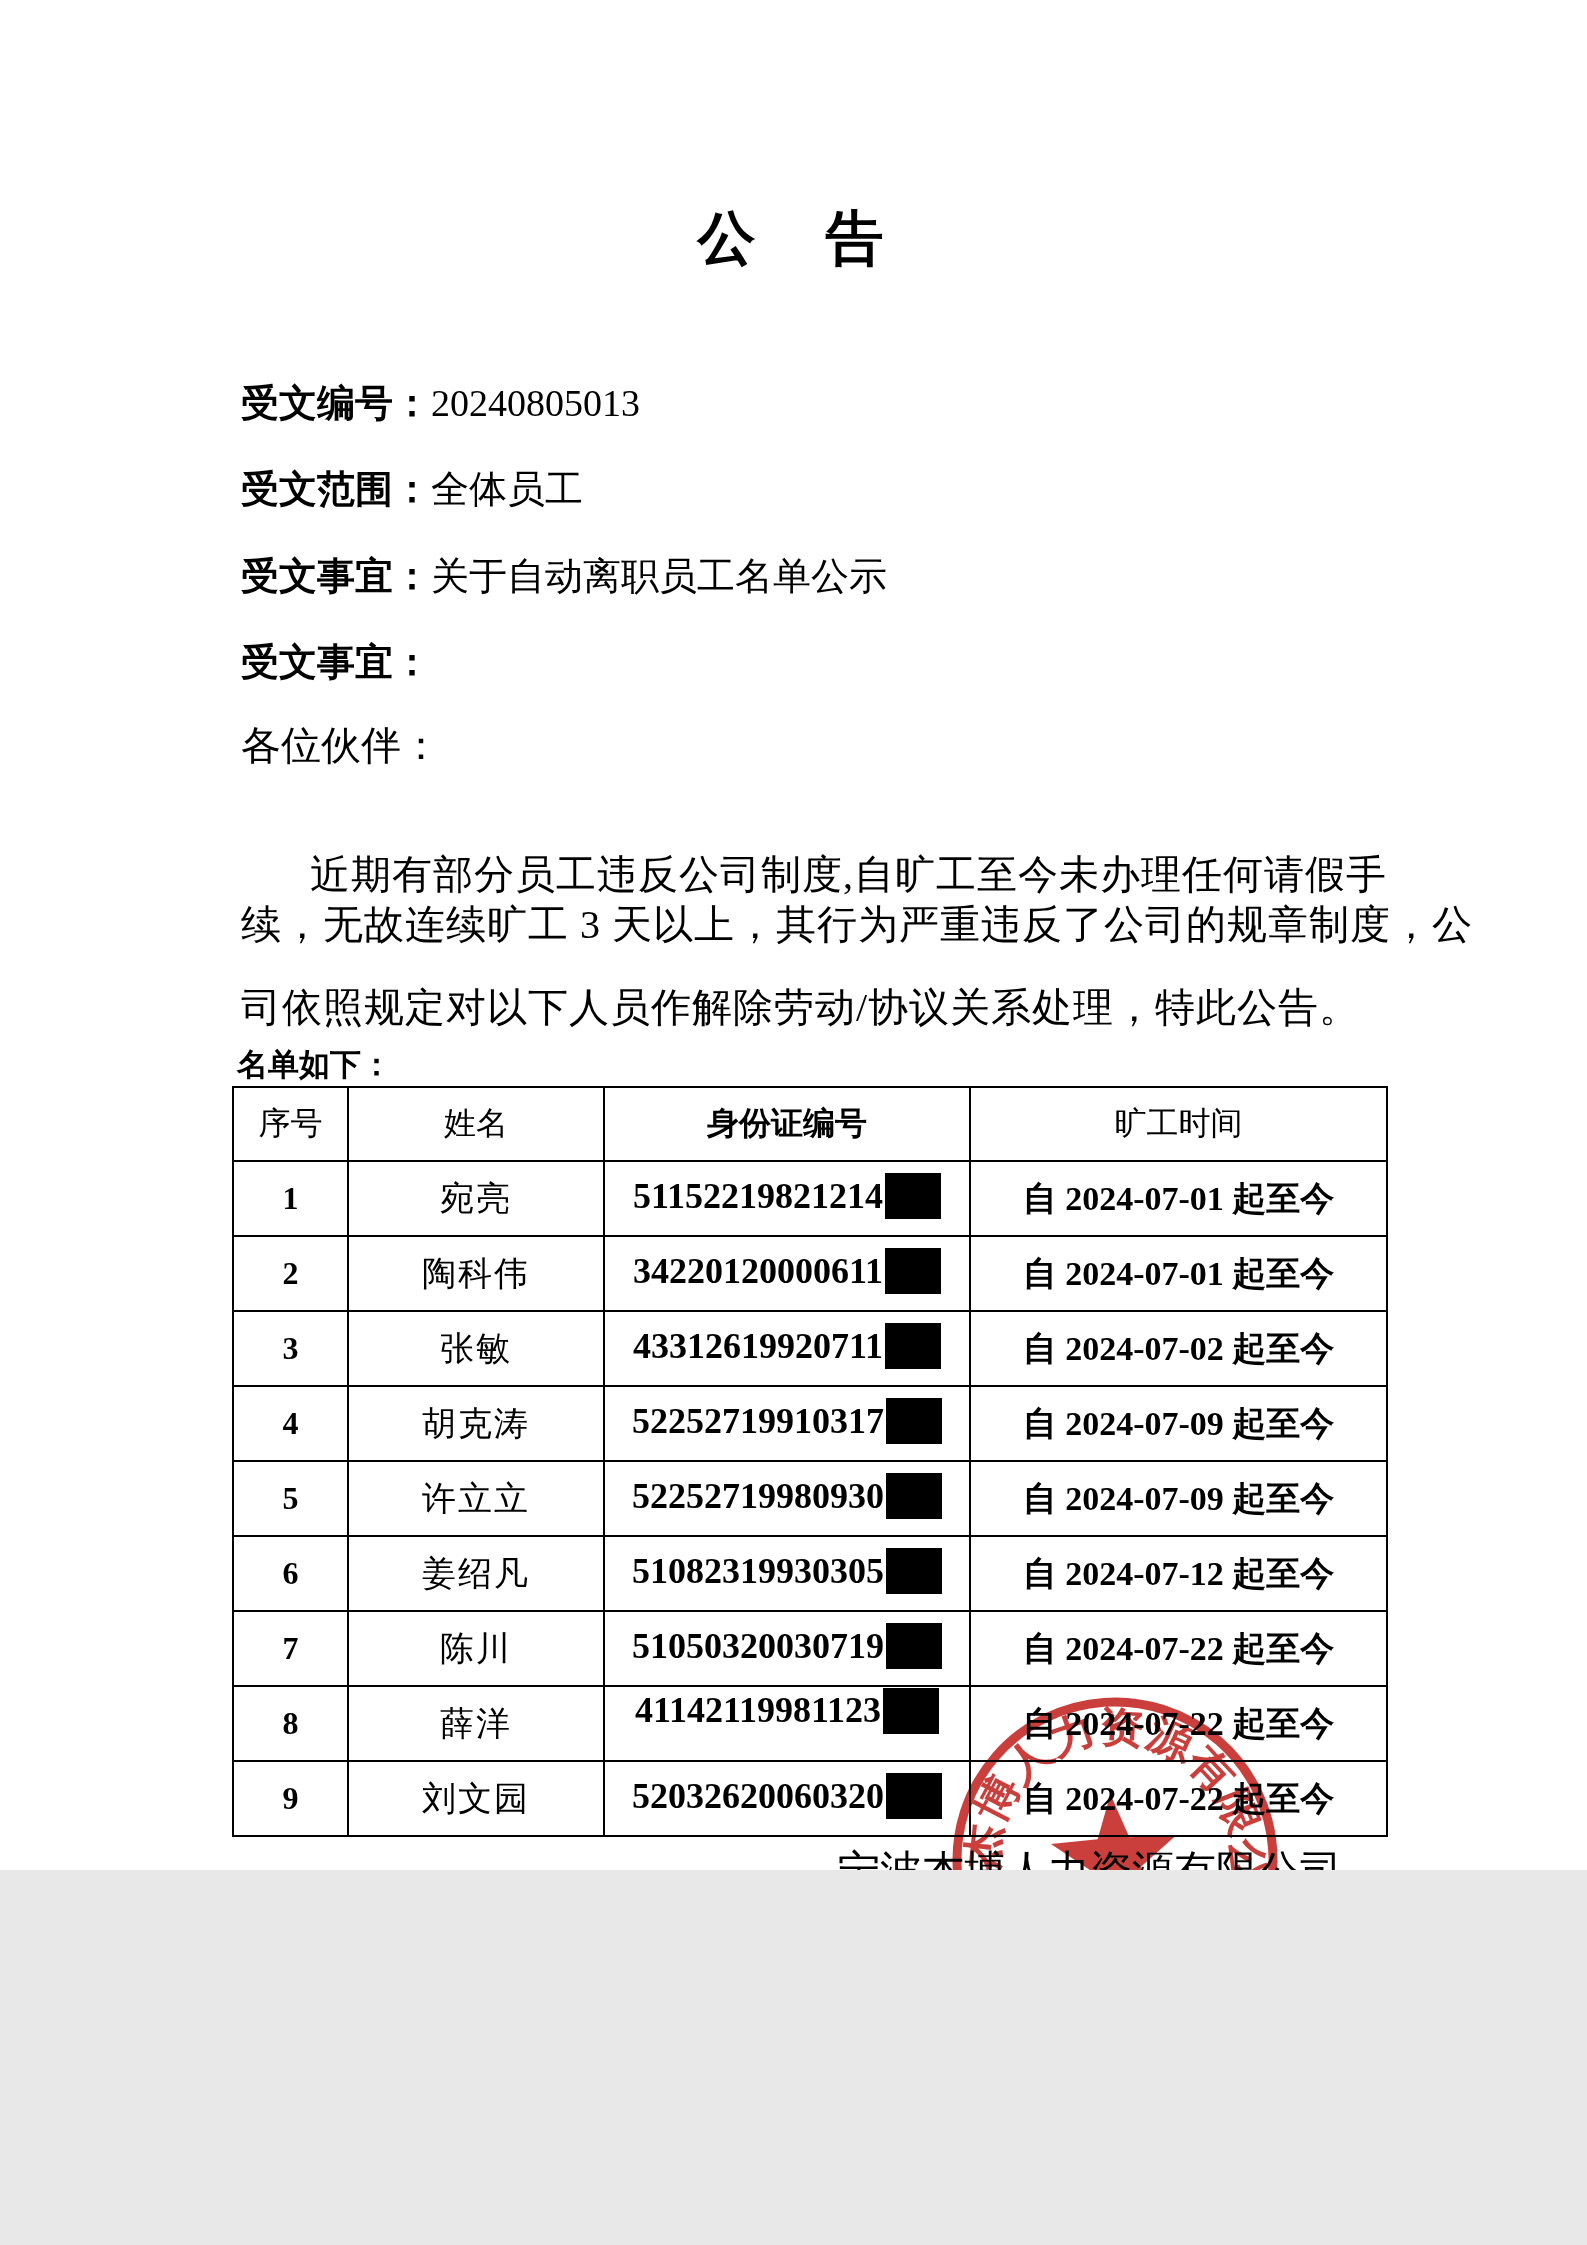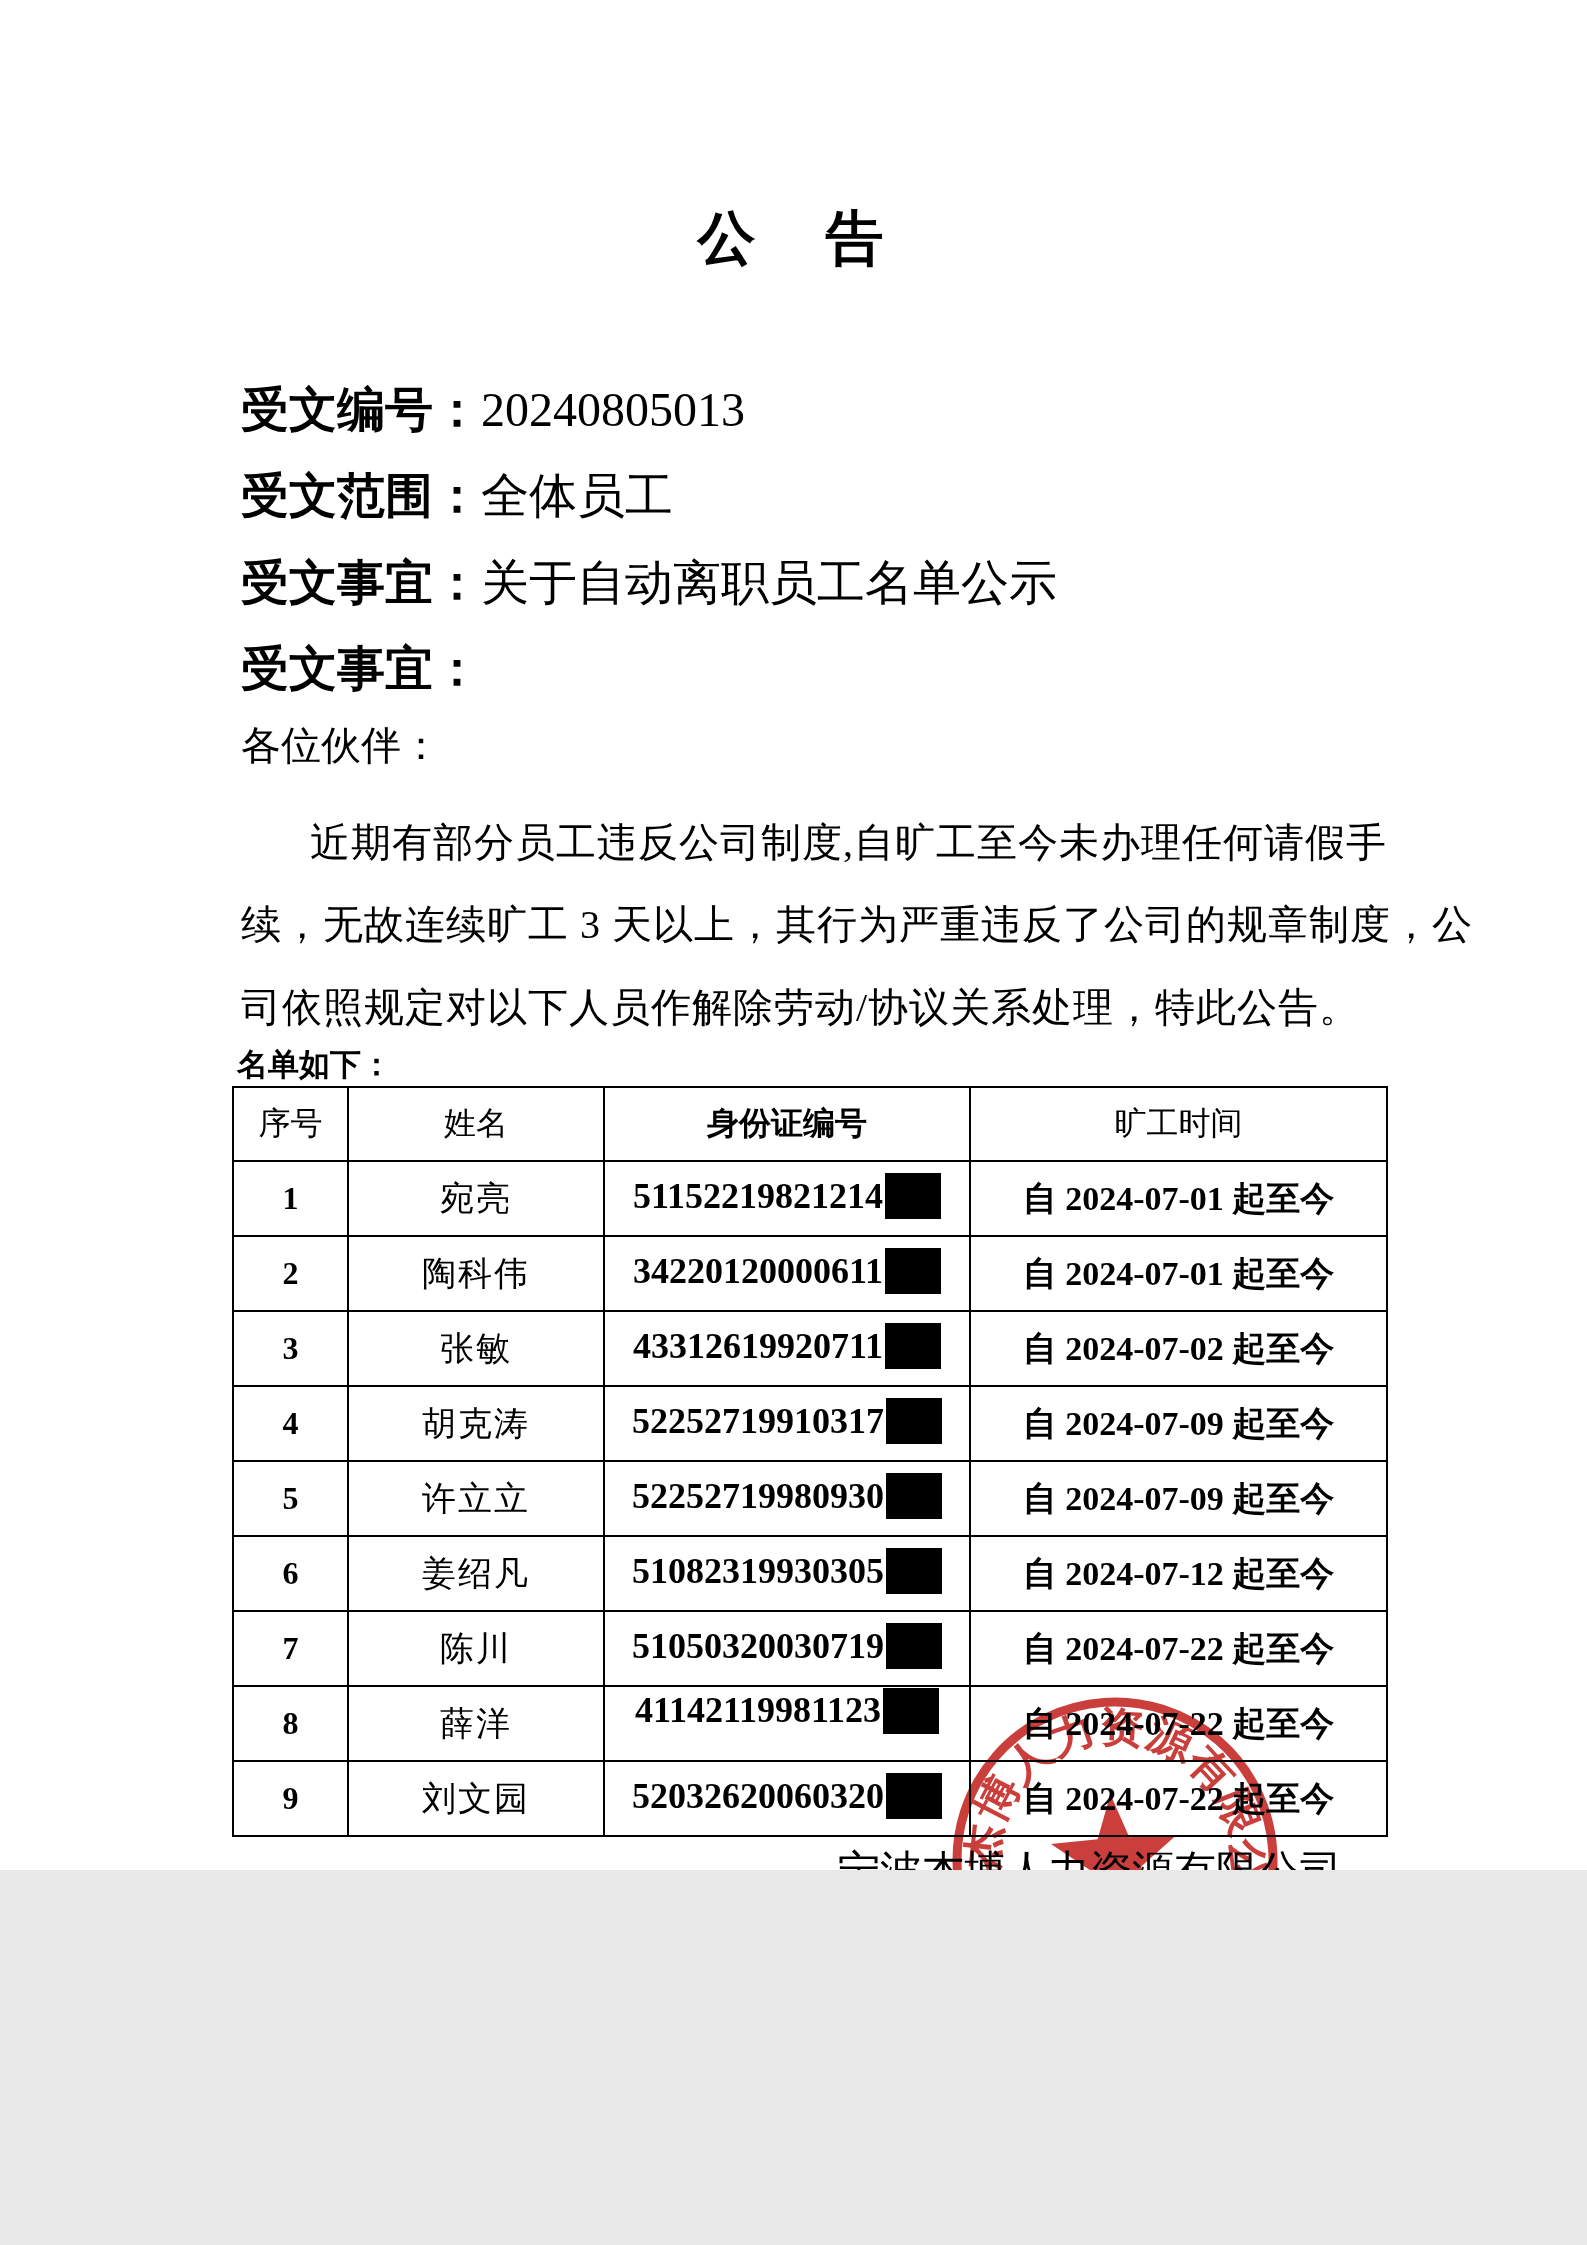--- a/index.html
+++ b/index.html
@@ -7,27 +7,27 @@
     position:relative; width:1587px; height:1870px; margin:0 auto;
     background:#ffffff; color:#000;
     font-family:"Liberation Serif", serif;
     overflow:hidden;
   }
   .doc-title {
     position:absolute; top:200px; left:0; width:100%;
     text-align:center; font-size:58px; font-weight:bold;
     white-space:pre; letter-spacing:6px;
   }
-  .field-row { position:absolute; left:241px; font-size:48px; white-space:nowrap; }
+  .field-row { position:absolute; left:241px; font-size:38px; white-space:nowrap; }
   .field-row .lbl { font-weight:bold; }
   .field-row .val { font-weight:normal; }
   .f1 { top:378px; } .f2 { top:464px;text-align:right; } .f3 { top:551px; } .f4 { top:637px; }
   .salutation { position:absolute; left:241px; top:718px; font-size:40px; }
   .body-line { position:absolute; font-size:40px; white-space:nowrap; letter-spacing:1px; }
-  .bl1 { left:310px; top:815px; }
+  .bl1 { left:310px; top:847px; }
   .bl2 { left:241px; top:897px; }
   .bl3 { left:241px; top:980px; }
   .list-intro { position:absolute; left:237px; top:1044px; font-size:31px; font-weight:bold; }
 
   table.roster {
     position:absolute; left:232px; top:1086px; width:1154px;
     border-collapse:collapse; table-layout:fixed;
   }
   table.roster col.c-no   { width:115px; }
   table.roster col.c-name { width:256px; }

